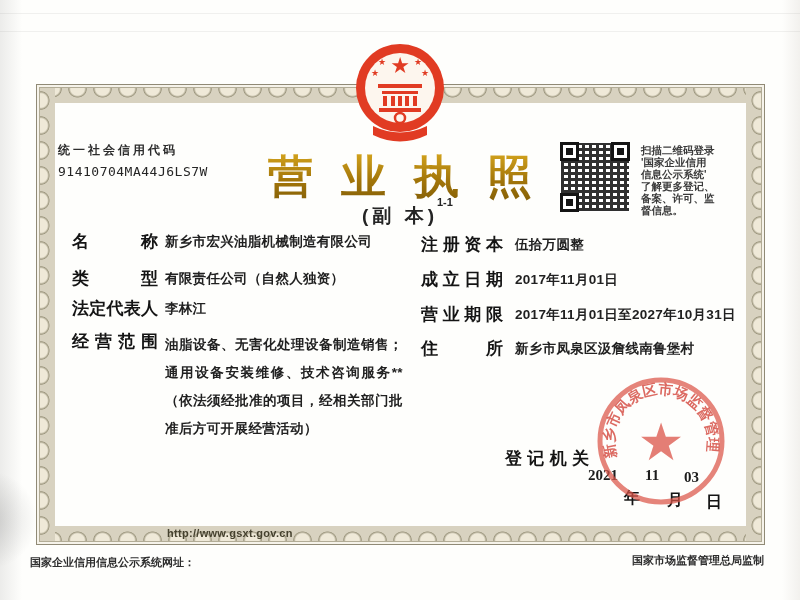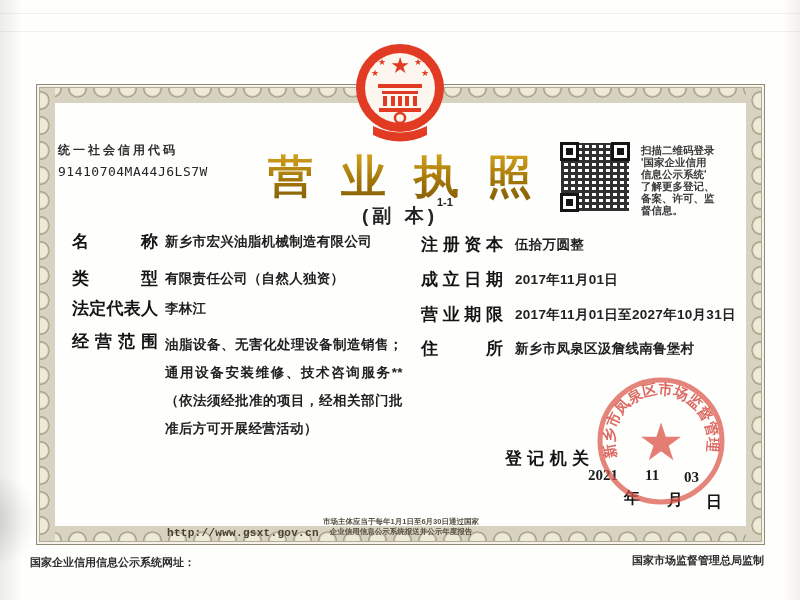--- a/index.html
+++ b/index.html
@@ -64,21 +64,21 @@
           white-space:nowrap;}
   .fvalue-block{position:absolute;font-size:13.5px;font-weight:600;color:#212121;width:238px;
           line-height:28px;letter-spacing:.4px;white-space:normal;text-align:justify;}
   
   .reg-label{position:absolute;left:505px;top:447px;}
   .date-num{position:absolute;font-family:"Liberation Serif",serif;font-size:15px;font-weight:bold;color:#1c1c1c;}
   .date-char{position:absolute;font-size:16px;font-weight:bold;color:#141414;}
   
   .seal{position:absolute;left:595px;top:375px;z-index:6;opacity:.88;}
   
-  .band-url{position:absolute;left:167px;top:527px;z-index:3;font-family:Liberation Mono, monospace;
+  .band-url{position:absolute;left:167px;top:527px;z-index:3;font-family:Liberation Sans, sans-serif;
             font-size:11px;font-weight:bold;color:#45412e;letter-spacing:.3px;}
   .band-notice{position:absolute;left:320px;top:517px;z-index:3;width:162px;text-align:center;
                font-size:7.5px;line-height:9.5px;font-weight:bold;color:#565243;}
   
   .out-left{position:absolute;left:30px;top:555px;font-size:11px;font-weight:600;color:#2e2e2e;}
   .out-right{position:absolute;right:36px;top:553px;font-size:11px;font-weight:600;color:#2e2e2e;}
 </style>
 </head>
 <body>
 
@@ -191,22 +191,18 @@
       </defs>
       <circle cx="66" cy="66" r="61" fill="none" stroke="#dc5448" stroke-width="5" opacity="0.82"></circle>
       <text font-size="14.5" fill="#d4483e" opacity="0.92" font-weight="bold" font-family="Liberation Sans, sans-serif">
         <textPath href="#sealArc">新乡市凤泉区市场监督管理局</textPath>
       </text>
       <text x="66" y="85" text-anchor="middle" font-size="52" fill="#dc5448" opacity="0.85" font-family="DejaVu Sans">★</text>
     </svg>
   </div>
 
   <div class="band-url">http://www.gsxt.gov.cn</div>
-  <div class="band-notice">
-    <div>市场主体应当于每年1月1日至6月30日通过国家</div>
-    <div>企业信用信息公示系统报送并公示年度报告</div>
-  </div>
 
   <div class="out-left">国家企业信用信息公示系统网址：</div>
   <div class="out-right">国家市场监督管理总局监制</div>
 
   <div class="page-shade"></div>
 </div>
 
 </body></html>

